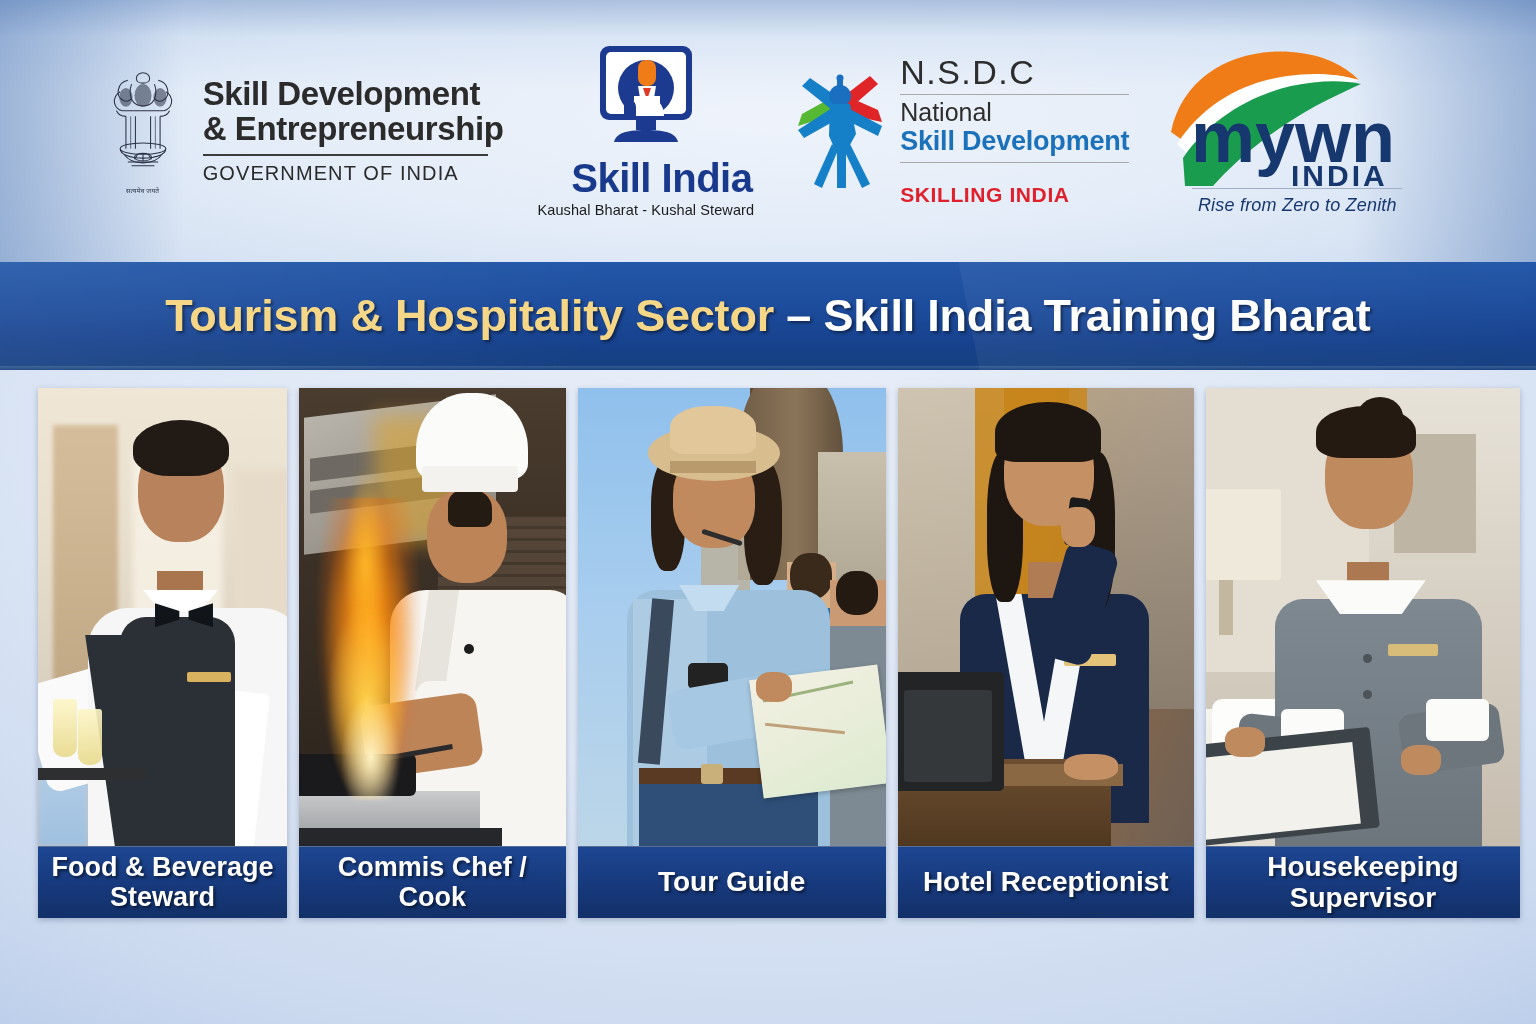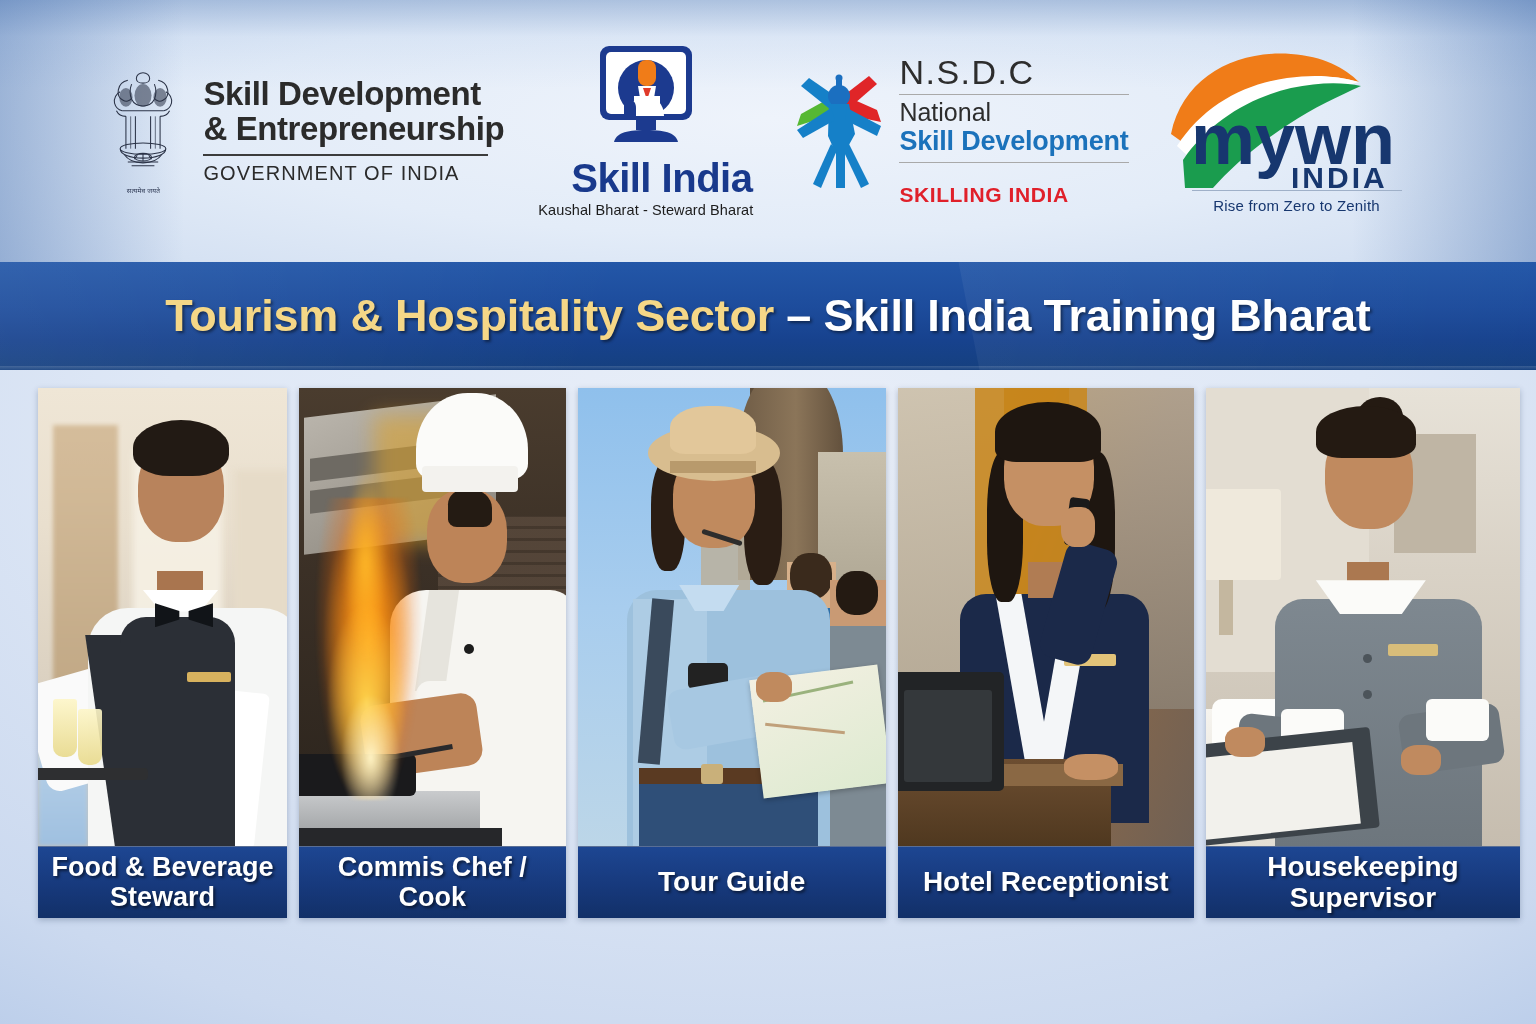--- a/index.html
+++ b/index.html
@@ -60,21 +60,21 @@
   .nsdc-hr { height:1.5px; background:#a9a9a9; margin:5px 0 4px; }
   .nsdc-nat { font-size:25px; color:#2d2d2d; line-height:1.1; }
   .nsdc-sd { font-size:27px; font-weight:bold; color:#1b72bb; line-height:1.1; letter-spacing:-.2px; }
   .nsdc-hr2 { height:1.5px; background:#a9a9a9; margin:5px 0 4px; }
   .nsdc-skilling { font-size:21px; font-weight:bold; color:#e0202a; letter-spacing:.6px;margin-top:16px; }
 
   
   .mywn { flex-direction:column; align-items:center; margin-left:34px; }
   .mywn-mark { width:268px; height:140px; position:relative; }
   .mywn-hr { width:210px; height:1.5px; background:#9fb0c8; margin:2px 0 6px; }
-  .mywn-tag { font-size:15px; color:#17376f; letter-spacing:.2px; }
+  .mywn-tag { font-size:18px; color:#17376f; letter-spacing:.2px;font-style:italic; }
 
   
   .title-band {
     position:absolute; left:0; top:262px; width:1536px; height:108px;
     background:
       linear-gradient(110deg, rgba(255,255,255,.07) 0%, rgba(255,255,255,0) 40%),
       linear-gradient(180deg, #2357a8 0%, #1d4c9c 42%, #17428e 72%, #15407f 100%);
     display:flex; align-items:center; justify-content:center;
     overflow:hidden;
   }
@@ -320,21 +320,21 @@
             <rect x="44" y="16" width="18" height="26" rx="8" fill="#f07c18"></rect>
             <path d="M44 42h18l-3 18-6 6-6-6z" fill="#ffffff"></path>
             <path d="M49 44l4 12 4-12z" fill="#e03a2a"></path>
             <rect x="40" y="52" width="26" height="20" fill="#ffffff"></rect>
             <path d="M30 58c6-4 12-2 12 6v8H30z" fill="#1c3a8f"></path>
             <rect x="42" y="76" width="20" height="10" fill="#1c3a8f"></rect>
             <path d="M20 98c2-8 10-12 32-12s30 4 32 12z" fill="#1c3a8f"></path>
           </svg>
         </div>
         <div class="si-word">Skill India</div>
-        <div class="si-sub">Kaushal Bharat - Steward Bharat</div>
+        <div class="si-sub">Kaushal Bharat - Kushal Steward</div>
       </div>
 
       <div class="logo-slot nsdc">
         <div class="nsdc-figure">
           <svg viewBox="0 0 96 122" width="96" height="122" aria-hidden="true">
             <path d="M46 24 L10 44 L6 56 L44 44 Z" fill="#56b833"></path>
             <path d="M50 24 L86 40 L90 52 L52 44 Z" fill="#e02528"></path>
             <path d="M44 26 L18 8 L10 16 L40 40 Z" fill="#1580c8"></path>
             <path d="M52 26 L78 6 L86 14 L56 40 Z" fill="#e02528"></path>
             <circle cx="48" cy="26" r="11" fill="#1b6fc0"></circle>

